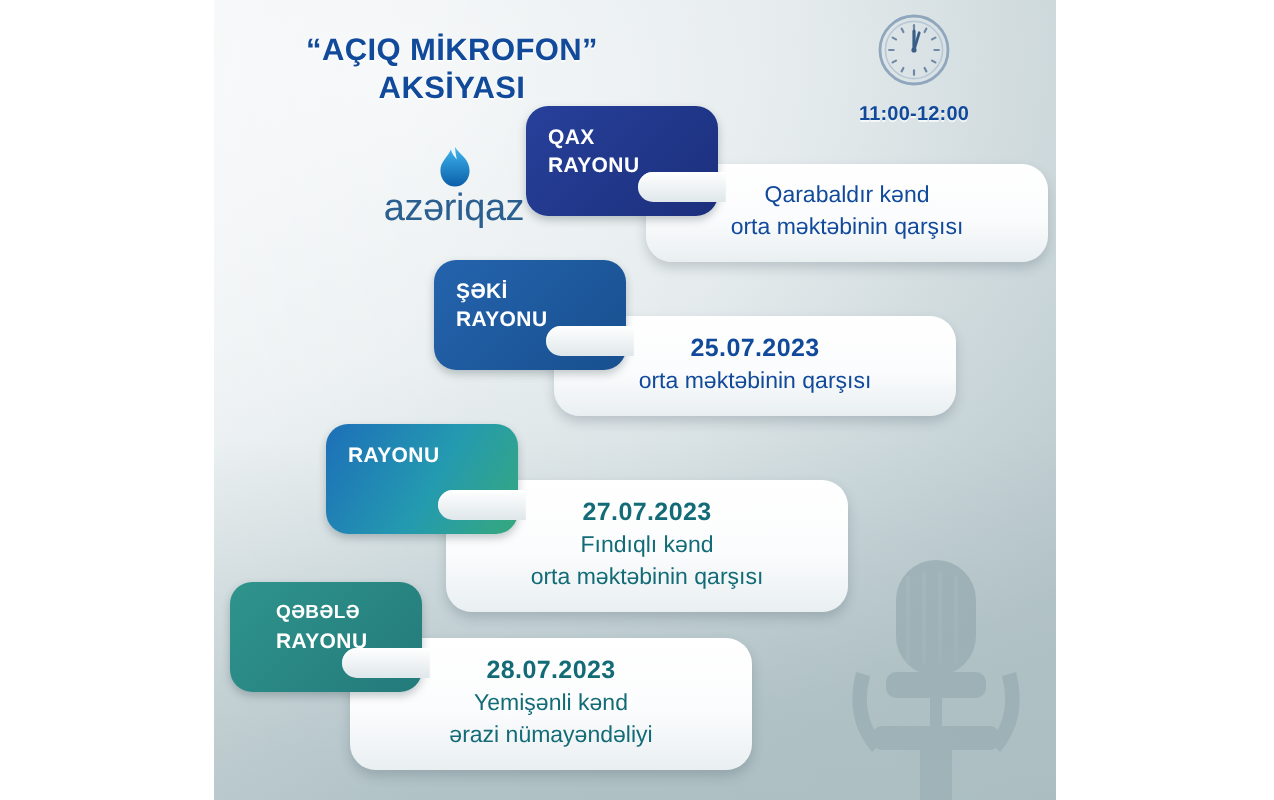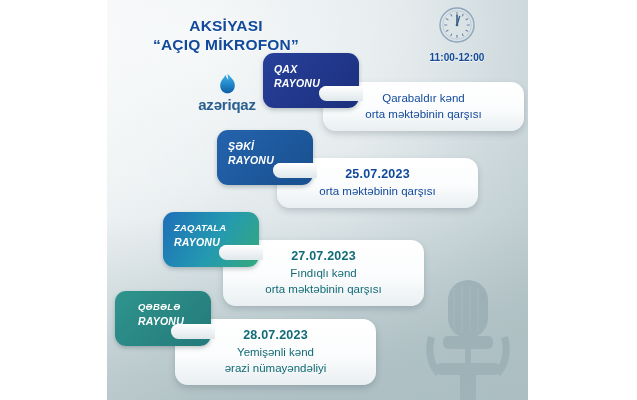--- a/index.html
+++ b/index.html
@@ -81,22 +81,22 @@
   #logo-block {
     position: absolute;
     left: 45px;
     top: 73px;
     width: 150px;
     text-align: center;
   }
   #flame-icon { display: block; margin: 0 auto 3px; }
   #logo-word {
     color: #2a5f8f;
-    font-size: 15px;
-    font-weight: bold;
+    font-size: 19px;
+    font-weight: normal;
     letter-spacing: -0.2px;
     line-height: 16px;
   }
 
   
   #clock-block {
     position: absolute;
     left: 288px;
     top: 6px;
     width: 124px;
@@ -118,21 +118,20 @@
   
   .tag {
     position: absolute;
     width: 96px;
     height: 55px;
     border-radius: 11px;
     padding: 9px 0 0 11px;
     color: #ffffff;
     box-shadow: 0 2px 4px rgba(40,60,70,0.28);
     z-index: 3;
-    font-style: italic;
   }
   .tag-name, .tag-sub {
     font-size: 10.5px;
     font-weight: bold;
     letter-spacing: 0.2px;
     line-height: 14px;
     white-space: nowrap;
   }
   .tag-sm .tag-name { font-size: 9.5px; }
 
@@ -199,22 +198,22 @@
         <line x1="52" y1="30" x2="52" y2="74"></line>
         <line x1="60" y1="28" x2="60" y2="74"></line>
         <line x1="68" y1="28" x2="68" y2="74"></line>
         <line x1="76" y1="30" x2="76" y2="74"></line>
       </g>
     </svg>
 
     <div id="poster-bottom-fade"></div>
 
     <div id="title-block">
+      <div class="title-line">“AÇIQ MİKROFON”</div>
       <div class="title-line">AKSİYASI</div>
-      <div class="title-line">“AÇIQ MİKROFON”</div>
     </div>
 
     <div id="logo-block">
       <svg id="flame-icon" width="17" height="21" viewBox="0 0 17 21">
         <defs>
           <linearGradient id="flameGrad" x1="0" y1="0" x2="0" y2="1">
             <stop offset="0%" stop-color="#3fb6ef"></stop>
             <stop offset="100%" stop-color="#0b5ea8"></stop>
           </linearGradient>
         </defs>
@@ -269,21 +268,20 @@
         <div class="tag-notch"></div>
       </div>
       <div class="card" style="left:170px; top:158px; width:201px;">
         <div class="card-date">25.07.2023</div>
         <div class="card-l2">orta məktəbinin qarşısı</div>
       </div>
     </div>
 
     <div class="row">
       <div class="tag tag-sm" style="left:56px; top:212px; background:linear-gradient(120deg,#1d6fb8 0%,#249ab0 55%,#36a87c 100%);">
-        <div class="tag-name">ZAQATALA</div>
         <div class="tag-sub">RAYONU</div>
         <div class="tag-notch"></div>
       </div>
       <div class="card card-teal" style="left:116px; top:240px; width:201px;">
         <div class="card-date">27.07.2023</div>
         <div class="card-l1">Fındıqlı kənd</div>
         <div class="card-l2">orta məktəbinin qarşısı</div>
       </div>
     </div>
 

